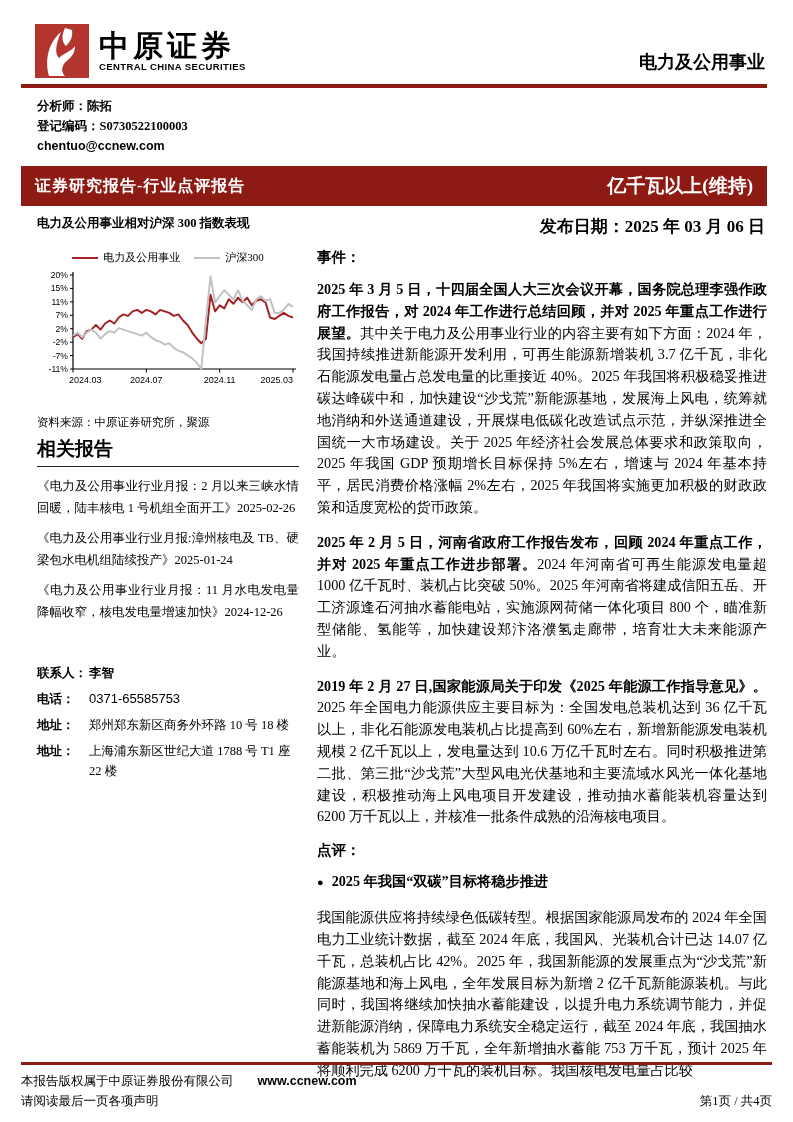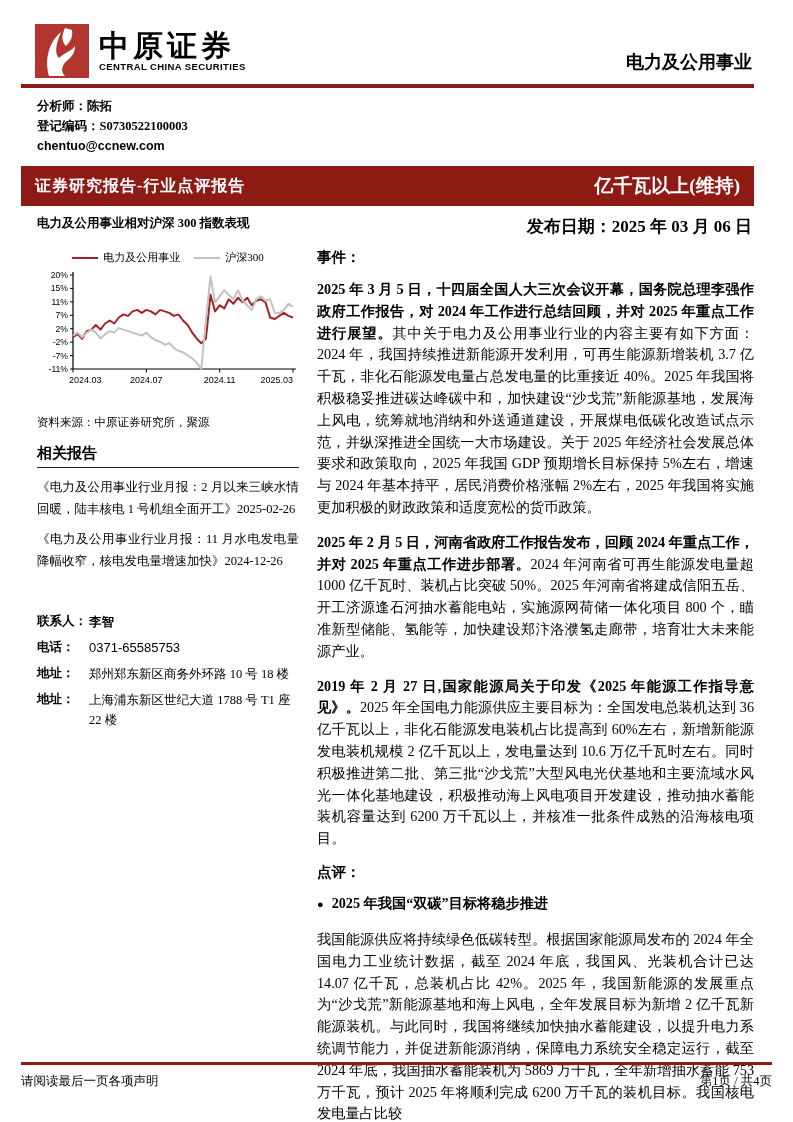--- a/index.html
+++ b/index.html
@@ -1,19 +1,19 @@
 <!DOCTYPE html>
 <html style="--accent: #8D1B14;"><head>
 <meta charset="utf-8">
 <style>
   * { margin:0; padding:0; box-sizing:border-box; }
   html,body { background:#ffffff; }
   body { width:793px; height:1122px; position:relative;
          font-family:"Liberation Serif","DejaVu Serif",serif; color:#000; }
-  .page { width:793px; height:903px; padding:24px 39px 0 21px; position:relative; }
+  .page { width:793px; height:903px; padding:24px 26px 0 21px; position:relative; }
 
   
   .hdr { display:flex; justify-content:space-between; align-items:flex-end; padding:0 2px 6px 14px; }
   .logo-wrap { display:flex; align-items:center; gap:10px; }
   .logo-box { width:54px; height:54px; }
   .logo-txt .cn { font-size:30px; font-weight:bold; letter-spacing:4px; line-height:30px; }
   .logo-txt .en { font-size:9.5px; font-weight:bold; letter-spacing:0.4px; font-family:"Liberation Sans",sans-serif; }
   .sector { font-size:18px; font-weight:bold; padding-bottom:4px; }
   .hdr-rule { height:4px; background:var(--accent); }
 
@@ -41,27 +41,27 @@
   .cols { display:flex; margin-top:10px; }
   .left-col { width:278px; padding-left:16px; flex:none; }
   .right-col { flex:1; padding-left:18px; }
 
   
   .legend { display:flex; justify-content:center; gap:14px; font-size:11px; margin:2px 0 2px 0; }
   .legend .item { display:flex; align-items:center; gap:5px; }
   .legend .swatch { display:inline-block; width:26px; height:0; border-top:2.5px solid; }
   .src-line { font-size:11.5px; margin-top:10px; }
 
-  .related-heading { font-size:15px; font-weight:bold; margin-top:14px; padding-bottom:4px;
+  .related-heading { font-size:19px; font-weight:bold; margin-top:6px; padding-bottom:4px;
                      border-bottom:1.5px solid #222; }
   .report-item { font-size:12.5px; line-height:22px; text-align:justify; margin-top:8px; }
 
   .contact { margin-top:40px; font-size:12.5px; }
   .contact .row { display:flex; margin-top:6px; line-height:20px; }
-  .contact .lbl { font-weight:bold; width:52px; flex:none;font-family:Liberation Mono, monospace; }
+  .contact .lbl { font-weight:bold; width:52px; flex:none; }
   .contact .contact-name { font-weight:bold; }
   .contact .val { }
   .contact .tel { font-family:"Liberation Sans",sans-serif; font-size:13px; }
 
   
   .evt-heading, .cmt-heading { font-size:14.5px; font-weight:bold; margin-bottom:12px; }
   .para { font-size:14.2px; line-height:21.8px; text-align:justify; margin-bottom:13px; }
   .para b { font-weight:bold; }
   .bullet-line { font-size:14.2px; font-weight:bold; margin:4px 0 14px 0; display:flex; gap:8px; }
   .bullet-dot { font-size:11px; line-height:21px; }
@@ -153,20 +153,21 @@
             <text x="182.66666666666666" y="116" text-anchor="middle" font-size="9" fill="#000">2024.11</text>
             <line x1="256" y1="102" x2="256" y2="105.5" stroke="#000" stroke-width="1"></line>
             <text x="256" y="116" text-anchor="end" font-size="9" fill="#000">2025.03</text>
             <polyline points="36.0,70.2 40.6,67.1 45.2,71.7 49.8,64.1 54.3,62.6 58.9,58.0 63.5,62.6 68.1,56.5 72.7,53.5 77.3,56.5 81.8,50.5 86.4,47.4 91.0,48.9 95.6,44.4 100.2,42.9 104.8,45.9 109.3,42.9 113.9,44.4 118.5,47.4 123.1,42.9 127.7,44.4 132.3,45.9 136.8,48.9 141.4,47.4 146.0,53.5 150.6,58.0 155.2,65.6 159.8,71.7 164.3,76.2 168.9,71.7 173.5,27.7 178.1,44.4 182.7,38.3 187.3,41.4 191.8,32.3 196.4,36.8 201.0,30.7 205.6,35.3 210.2,30.7 214.8,38.3 219.3,33.8 223.9,32.3 228.5,35.3 233.1,50.5 237.7,52.0 242.3,48.9 246.8,45.9 251.4,48.9 256.0,50.5" fill="none" stroke="#A32226" stroke-width="2" stroke-linejoin="round"></polyline>
             <polyline points="36.0,68.6 40.6,65.6 45.2,70.2 49.8,65.6 54.3,62.6 58.9,65.6 63.5,71.7 68.1,67.1 72.7,64.1 77.3,65.6 81.8,61.1 86.4,62.6 91.0,64.1 95.6,65.6 100.2,67.1 104.8,68.6 109.3,65.6 113.9,70.2 118.5,73.2 123.1,74.7 127.7,77.7 132.3,76.2 136.8,80.8 141.4,83.8 146.0,85.3 150.6,88.4 155.2,91.4 159.8,95.9 164.3,102.0 168.9,53.5 173.5,9.5 178.1,35.3 182.7,29.2 187.3,23.2 191.8,27.7 196.4,32.3 201.0,23.2 205.6,33.8 210.2,38.3 214.8,42.9 219.3,32.3 223.9,29.2 228.5,33.8 233.1,32.3 237.7,45.9 242.3,45.9 246.8,42.9 251.4,36.8 256.0,39.8" fill="none" stroke="#C2C2C2" stroke-width="2" stroke-linejoin="round"></polyline>
           </svg></div>
       <div class="src-line">资料来源：中原证券研究所，聚源</div>
 
       <div class="related-heading">相关报告</div>
       <div class="report-item">《电力及公用事业行业月报：2 月以来三峡水情回暖，陆丰核电 1 号机组全面开工》2025-02-26</div>
+      <div class="report-item">《电力及公用事业行业月报:漳州核电及 TB、硬梁包水电机组陆续投产》2025-01-24</div>
       <div class="report-item">《电力及公用事业行业月报：11 月水电发电量降幅收窄，核电发电量增速加快》2024-12-26</div>
 
       <div class="contact">
         <div class="row">
           <span class="lbl">联系人：</span>
           <span class="val contact-name">李智</span>
         </div>
         <div class="row">
           <span class="lbl">电话：</span>
           <span class="val tel">0371-65585753</span>
@@ -196,19 +197,23 @@
       <div class="bullet-line">
         <span class="bullet-dot">●</span>
         <span>2025 年我国“双碳”目标将稳步推进</span>
       </div>
 
       <p class="para">我国能源供应将持续绿色低碳转型。根据国家能源局发布的 2024 年全国电力工业统计数据，截至 2024 年底，我国风、光装机合计已达 14.07 亿千瓦，总装机占比 42%。2025 年，我国新能源的发展重点为“沙戈荒”新能源基地和海上风电，全年发展目标为新增 2 亿千瓦新能源装机。与此同时，我国将继续加快抽水蓄能建设，以提升电力系统调节能力，并促进新能源消纳，保障电力系统安全稳定运行，截至 2024 年底，我国抽水蓄能装机为 5869 万千瓦，全年新增抽水蓄能 753 万千瓦，预计 2025 年将顺利完成 6200 万千瓦的装机目标。我国核电发电量占比较</p>
     </div>
   </div>
 
   <div class="footer">
+    <div class="f1">
+      <span>本报告版权属于中原证券股份有限公司</span>
+      <span class="web">www.ccnew.com</span>
+    </div>
     <div class="f2">
       <span>请阅读最后一页各项声明</span>
       <span>第1页 / 共4页</span>
     </div>
   </div>
 
 </div>
 
 </body></html>

